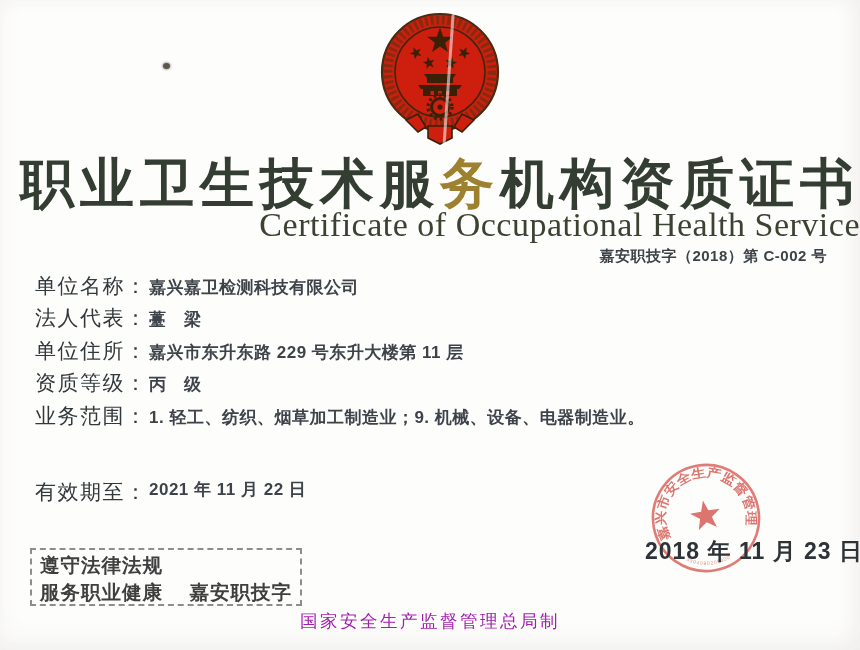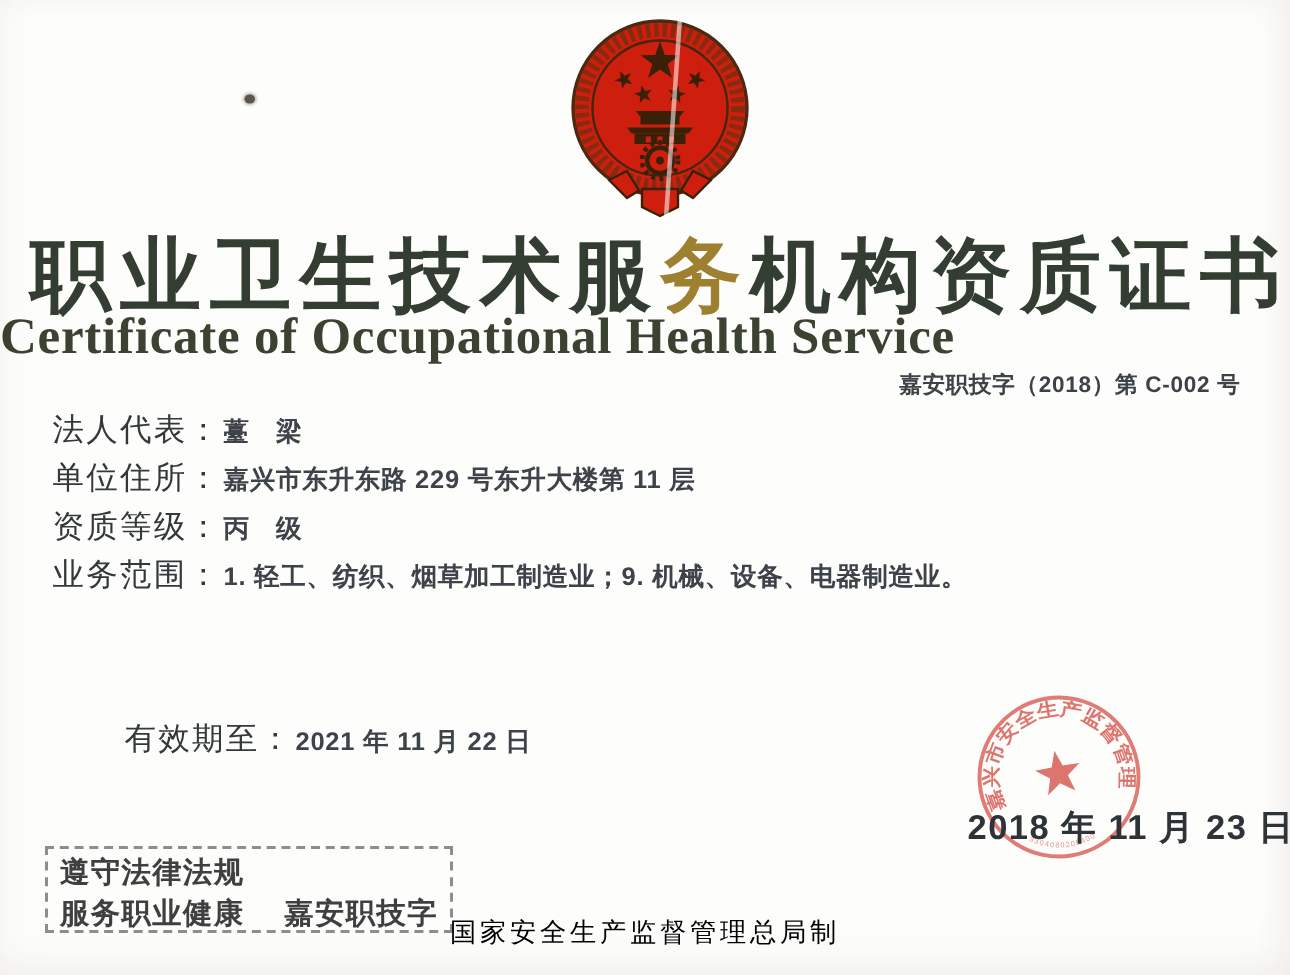--- a/index.html
+++ b/index.html
@@ -11,57 +11,57 @@
   }
   .emblem{position:absolute;left:366px;top:8px;width:148px;height:146px;}
   .crease{position:absolute;left:447px;top:8px;width:3px;height:146px;background:rgba(255,255,255,0.55);transform:rotate(4deg);}
   .speck{position:absolute;left:163px;top:63px;width:7px;height:6px;border-radius:50%;background:#5a554d;box-shadow:0 0 2px 1px rgba(120,110,95,.5);}
   .title-cn{
     position:absolute;left:0;top:148px;width:100%;margin:0;text-align:right;
     font-size:54px;font-weight:700;letter-spacing:6px;color:#333d31;white-space:nowrap;
   }
   .title-cn .gold{color:#9d8030;}
   .title-en{
-    position:absolute;left:0;top:206px;width:100%;text-align:left;
-    font-size:34px;font-weight:700;color:#3b4232;letter-spacing:0.5px;
+    position:absolute;left:0;top:206px;width:100%;text-align:right;
+    font-size:34px;font-weight:400;color:#3b4232;letter-spacing:0.5px;
   }
   .cert-no{
     position:absolute;right:33px;top:247px;font-family:"Liberation Sans",sans-serif;
     font-size:15px;font-weight:600;color:#3d4247;letter-spacing:0.5px;
   }
   .fields{position:absolute;left:35px;top:272px;}
   .field-row{display:flex;align-items:baseline;height:32.4px;}
   .field-label{
     width:114px;flex:none;font-size:21px;color:#33383b;letter-spacing:1.5px;
     font-family:"Liberation Serif",serif;
   }
   .field-value{
     font-family:"Liberation Sans",sans-serif;font-size:17px;font-weight:700;
     color:#3e434a;letter-spacing:0.5px;white-space:nowrap;
   }
-  .validity{position:absolute;left:35px;top:478px;display:flex;align-items:flex-end;margin-left:48px;}
+  .validity{position:absolute;left:35px;top:478px;display:flex;align-items:flex-start;}
   .stamp{position:absolute;left:646px;top:458px;width:120px;height:120px;transform:rotate(-10deg);mix-blend-mode:multiply;opacity:.93;}
   .issue-date{
     position:absolute;left:645px;top:536px;font-family:"Liberation Sans",sans-serif;
     font-size:23px;font-weight:600;color:#2e3338;letter-spacing:1px;white-space:nowrap;
   }
   .motto-box{
-    position:absolute;left:30px;top:564px;width:252px;height:50px;
+    position:absolute;left:30px;top:548px;width:252px;height:50px;
     border:2px dashed #8d8d8d;display:flex;flex-direction:column;justify-content:space-evenly;
     padding:2px 8px;box-sizing:content-box;
   }
   .motto-row{display:flex;justify-content:space-between;}
   .motto-row span{
     font-size:19.5px;font-weight:700;color:#3f3f3f;letter-spacing:1px;
     font-family:"Liberation Serif",serif;
   }
   .issuer{
     position:absolute;left:0;top:609px;width:100%;text-align:center;
     font-family:"Liberation Sans",sans-serif;font-size:17.5px;font-weight:500;
-    color:#000000;letter-spacing:2.5px;
+    color:#a21caf;letter-spacing:2.5px;
   }
 </style>
 </head>
 <body>
 
 <div class="page">
 
   <svg class="emblem" viewBox="0 0 148 146" xmlns="http://www.w3.org/2000/svg">
     <defs>
       <path id="star" d="M0,-15 L3.53,-4.85 L14.27,-4.64 L5.71,1.85 L8.82,12.14 L0,6 L-8.82,12.14 L-5.71,1.85 L-14.27,-4.64 L-3.53,-4.85 Z"></path>
@@ -94,20 +94,24 @@
   </svg>
   <div class="crease"></div>
   <div class="speck"></div>
 
   <h1 class="title-cn"><span>职业卫生技术服</span><span class="gold">务</span><span>机构资质证书</span></h1>
   <div class="title-en">Certificate of Occupational Health Service</div>
 
   <div class="cert-no">嘉安职技字（2018）第 C-002 号</div>
 
   <div class="fields">
+    <div class="field-row">
+      <span class="field-label">单位名称：</span>
+      <span class="field-value">嘉兴嘉卫检测科技有限公司</span>
+    </div>
     <div class="field-row">
       <span class="field-label">法人代表：</span>
       <span class="field-value">薹　梁</span>
     </div>
     <div class="field-row">
       <span class="field-label">单位住所：</span>
       <span class="field-value">嘉兴市东升东路 229 号东升大楼第 11 层</span>
     </div>
     <div class="field-row">
       <span class="field-label">资质等级：</span>

